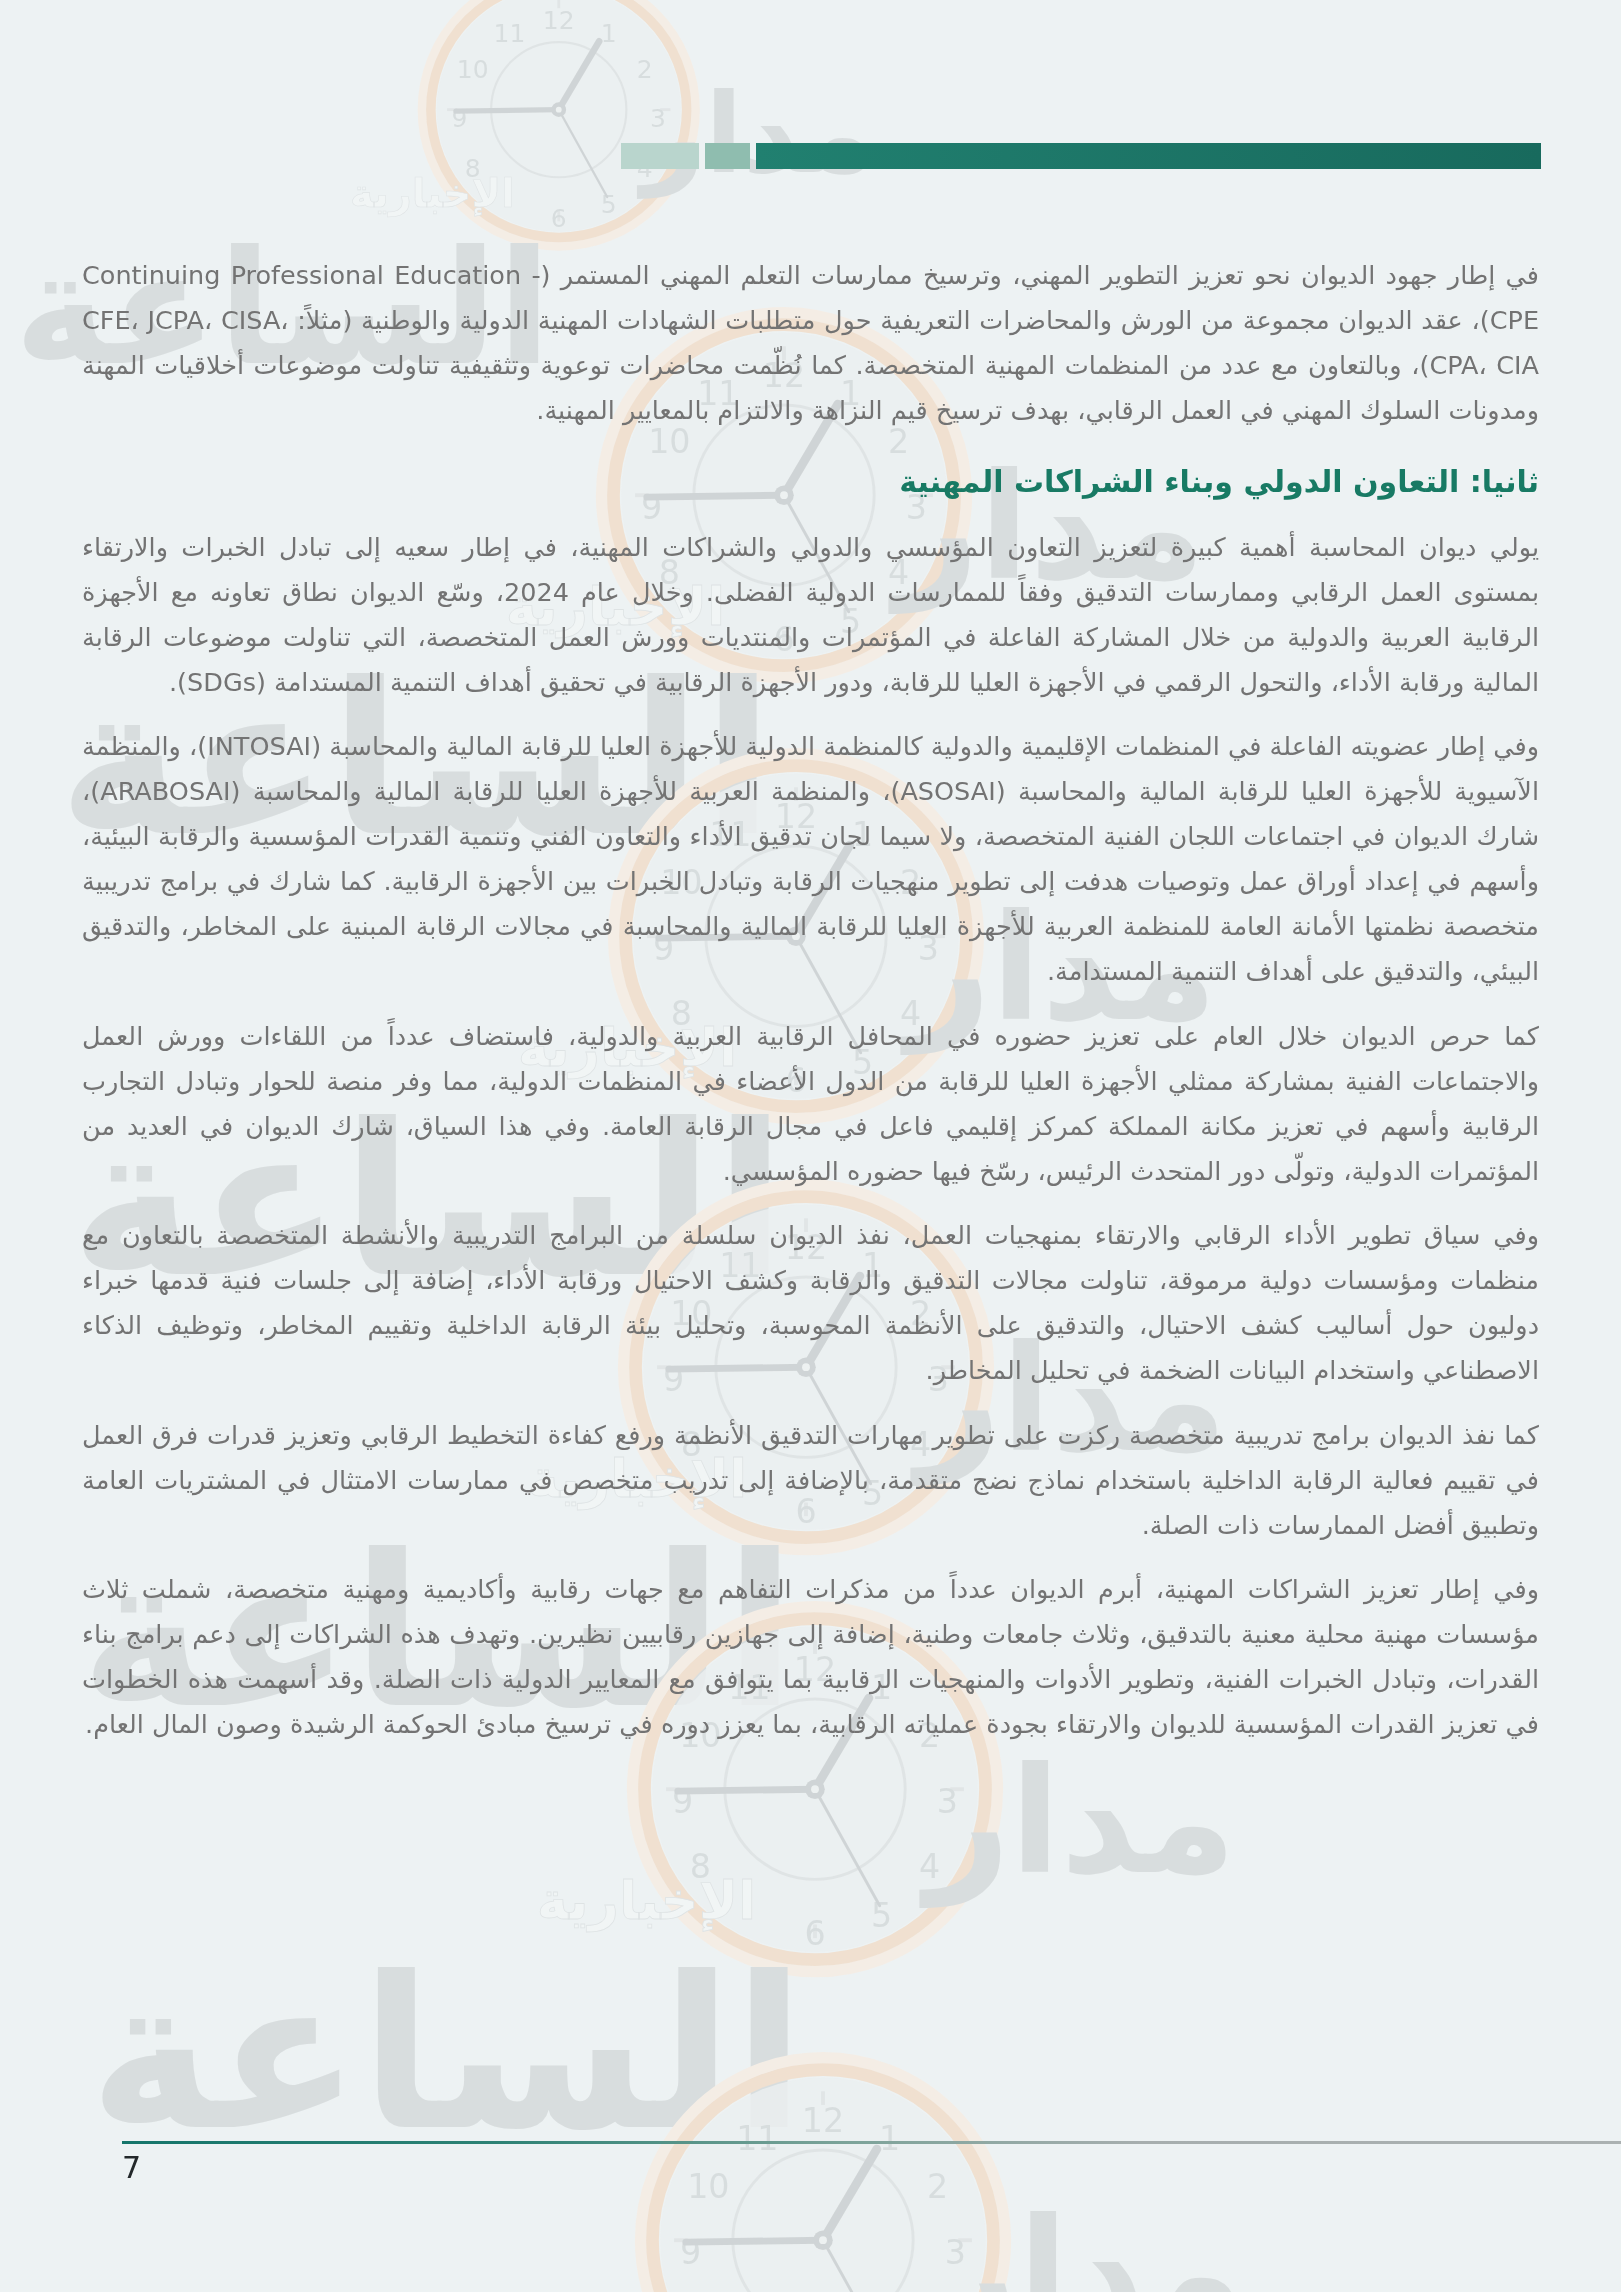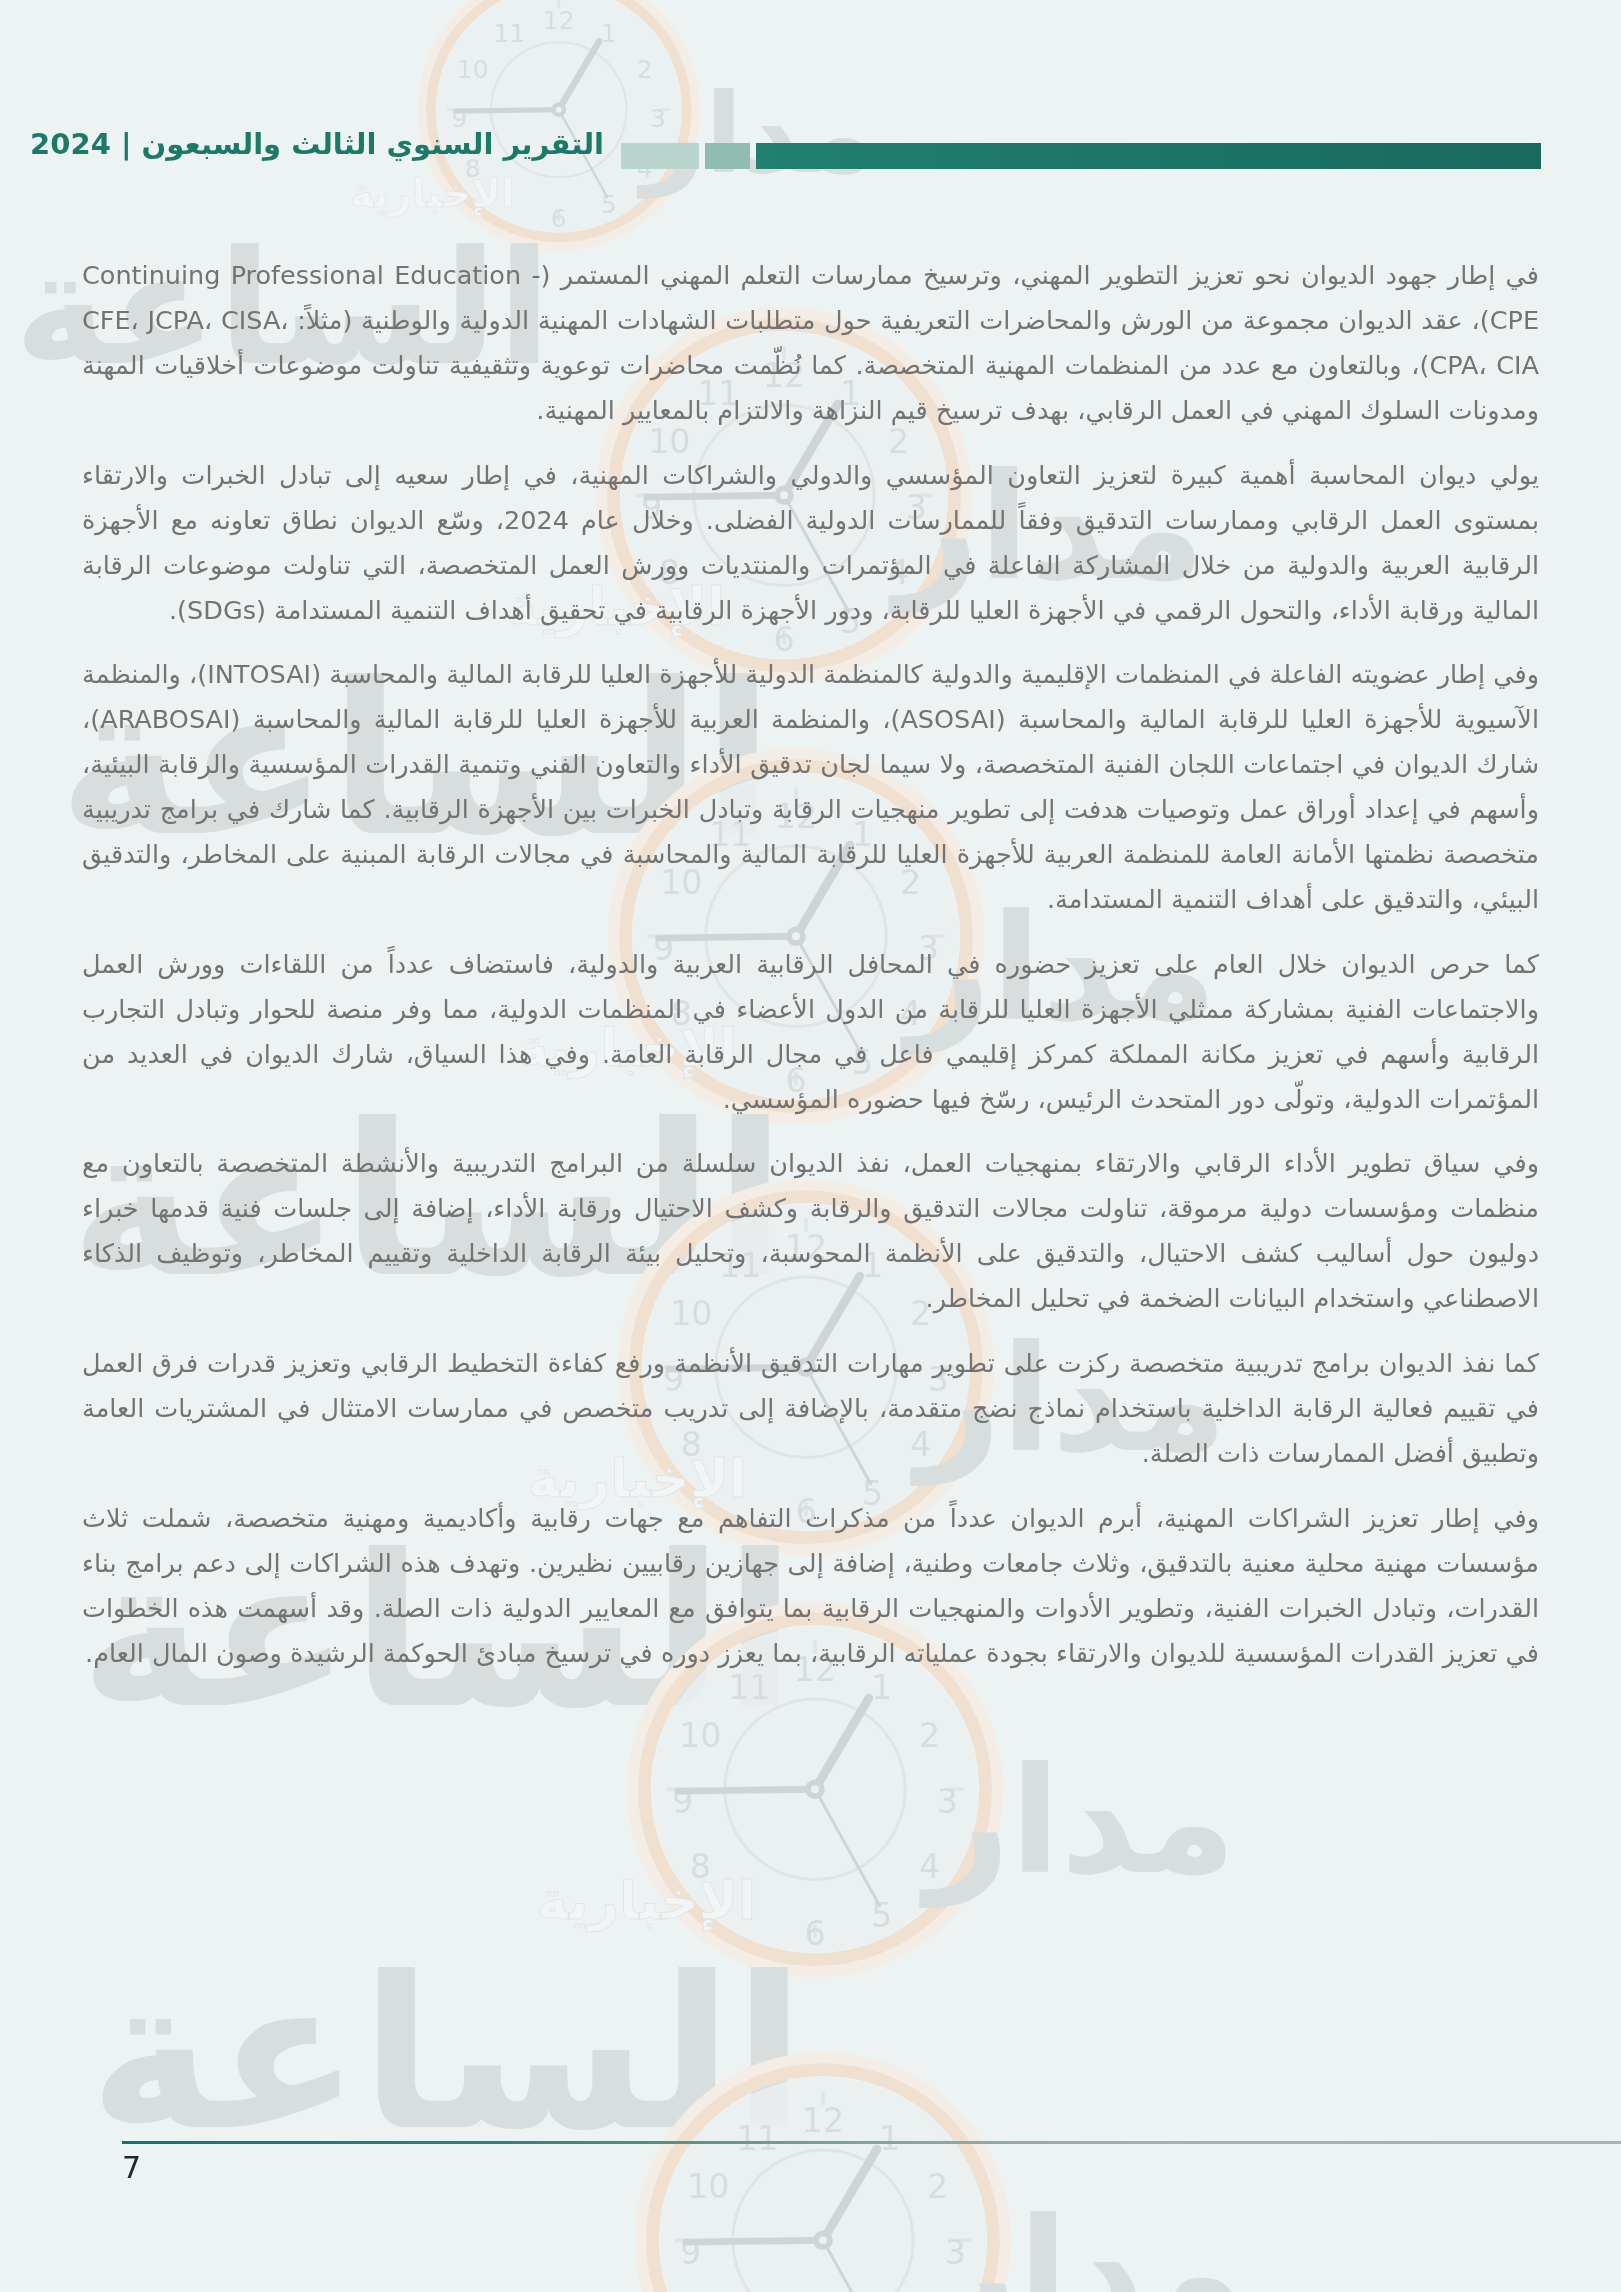--- a/index.html
+++ b/index.html
@@ -120,32 +120,32 @@
         <use href="#wmtile"></use>
       </svg>
     <svg class="wm" style="left:374px;top:1495px" width="882" height="608" viewBox="0 0 900 620">
         <use href="#wmtile"></use>
       </svg>
     <svg class="wm" style="left:382px;top:1946px" width="882" height="608" viewBox="0 0 900 620">
         <use href="#wmtile"></use>
       </svg>
   </div>
 
-  <div class="header-title">التقرير السنوي الثالث والسبعون | 2024</div>
   <div class="header-bar">
     <div class="seg-a"></div>
     <div class="seg-gap"></div>
     <div class="seg-b"></div>
     <div class="seg-gap"></div>
     <div class="seg-main"></div>
   </div>
 
   <div class="content">
     <p class="body-par">في إطار جهود الديوان نحو تعزيز التطوير المهني، وترسيخ ممارسات التعلم المهني المستمر (Continuing Professional Education - CPE)، عقد الديوان مجموعة من الورش والمحاضرات التعريفية حول متطلبات الشهادات المهنية الدولية والوطنية (مثلاً: CFE، JCPA، CISA، CPA، CIA)، وبالتعاون مع عدد من المنظمات المهنية المتخصصة. كما نُظّمت محاضرات توعوية وتثقيفية تناولت موضوعات أخلاقيات المهنة ومدونات السلوك المهني في العمل الرقابي، بهدف ترسيخ قيم النزاهة والالتزام بالمعايير المهنية.</p>
 
+    <h2 class="sec-heading second">ثانيا: التعاون الدولي وبناء الشراكات المهنية</h2>
     <p class="body-par">يولي ديوان المحاسبة أهمية كبيرة لتعزيز التعاون المؤسسي والدولي والشراكات المهنية، في إطار سعيه إلى تبادل الخبرات والارتقاء بمستوى العمل الرقابي وممارسات التدقيق وفقاً للممارسات الدولية الفضلى. وخلال عام 2024، وسّع الديوان نطاق تعاونه مع الأجهزة الرقابية العربية والدولية من خلال المشاركة الفاعلة في المؤتمرات والمنتديات وورش العمل المتخصصة، التي تناولت موضوعات الرقابة المالية ورقابة الأداء، والتحول الرقمي في الأجهزة العليا للرقابة، ودور الأجهزة الرقابية في تحقيق أهداف التنمية المستدامة (SDGs).</p>
     <p class="body-par">وفي إطار عضويته الفاعلة في المنظمات الإقليمية والدولية كالمنظمة الدولية للأجهزة العليا للرقابة المالية والمحاسبة (INTOSAI)، والمنظمة الآسيوية للأجهزة العليا للرقابة المالية والمحاسبة (ASOSAI)، والمنظمة العربية للأجهزة العليا للرقابة المالية والمحاسبة (ARABOSAI)، شارك الديوان في اجتماعات اللجان الفنية المتخصصة، ولا سيما لجان تدقيق الأداء والتعاون الفني وتنمية القدرات المؤسسية والرقابة البيئية، وأسهم في إعداد أوراق عمل وتوصيات هدفت إلى تطوير منهجيات الرقابة وتبادل الخبرات بين الأجهزة الرقابية. كما شارك في برامج تدريبية متخصصة نظمتها الأمانة العامة للمنظمة العربية للأجهزة العليا للرقابة المالية والمحاسبة في مجالات الرقابة المبنية على المخاطر، والتدقيق البيئي، والتدقيق على أهداف التنمية المستدامة.</p>
     <p class="body-par">كما حرص الديوان خلال العام على تعزيز حضوره في المحافل الرقابية العربية والدولية، فاستضاف عدداً من اللقاءات وورش العمل والاجتماعات الفنية بمشاركة ممثلي الأجهزة العليا للرقابة من الدول الأعضاء في المنظمات الدولية، مما وفر منصة للحوار وتبادل التجارب الرقابية وأسهم في تعزيز مكانة المملكة كمركز إقليمي فاعل في مجال الرقابة العامة. وفي هذا السياق، شارك الديوان في العديد من المؤتمرات الدولية، وتولّى دور المتحدث الرئيس، رسّخ فيها حضوره المؤسسي.</p>
     <p class="body-par">وفي سياق تطوير الأداء الرقابي والارتقاء بمنهجيات العمل، نفذ الديوان سلسلة من البرامج التدريبية والأنشطة المتخصصة بالتعاون مع منظمات ومؤسسات دولية مرموقة، تناولت مجالات التدقيق والرقابة وكشف الاحتيال ورقابة الأداء، إضافة إلى جلسات فنية قدمها خبراء دوليون حول أساليب كشف الاحتيال، والتدقيق على الأنظمة المحوسبة، وتحليل بيئة الرقابة الداخلية وتقييم المخاطر، وتوظيف الذكاء الاصطناعي واستخدام البيانات الضخمة في تحليل المخاطر.</p>
     <p class="body-par">كما نفذ الديوان برامج تدريبية متخصصة ركزت على تطوير مهارات التدقيق الأنظمة ورفع كفاءة التخطيط الرقابي وتعزيز قدرات فرق العمل في تقييم فعالية الرقابة الداخلية باستخدام نماذج نضج متقدمة، بالإضافة إلى تدريب متخصص في ممارسات الامتثال في المشتريات العامة وتطبيق أفضل الممارسات ذات الصلة.</p>
     <p class="body-par">وفي إطار تعزيز الشراكات المهنية، أبرم الديوان عدداً من مذكرات التفاهم مع جهات رقابية وأكاديمية ومهنية متخصصة، شملت ثلاث مؤسسات مهنية محلية معنية بالتدقيق، وثلاث جامعات وطنية، إضافة إلى جهازين رقابيين نظيرين. وتهدف هذه الشراكات إلى دعم برامج بناء القدرات، وتبادل الخبرات الفنية، وتطوير الأدوات والمنهجيات الرقابية بما يتوافق مع المعايير الدولية ذات الصلة. وقد أسهمت هذه الخطوات في تعزيز القدرات المؤسسية للديوان والارتقاء بجودة عملياته الرقابية، بما يعزز دوره في ترسيخ مبادئ الحوكمة الرشيدة وصون المال العام.</p>
   </div>
 
   <div class="footer-line"></div>
   <div class="page-num">7</div>

